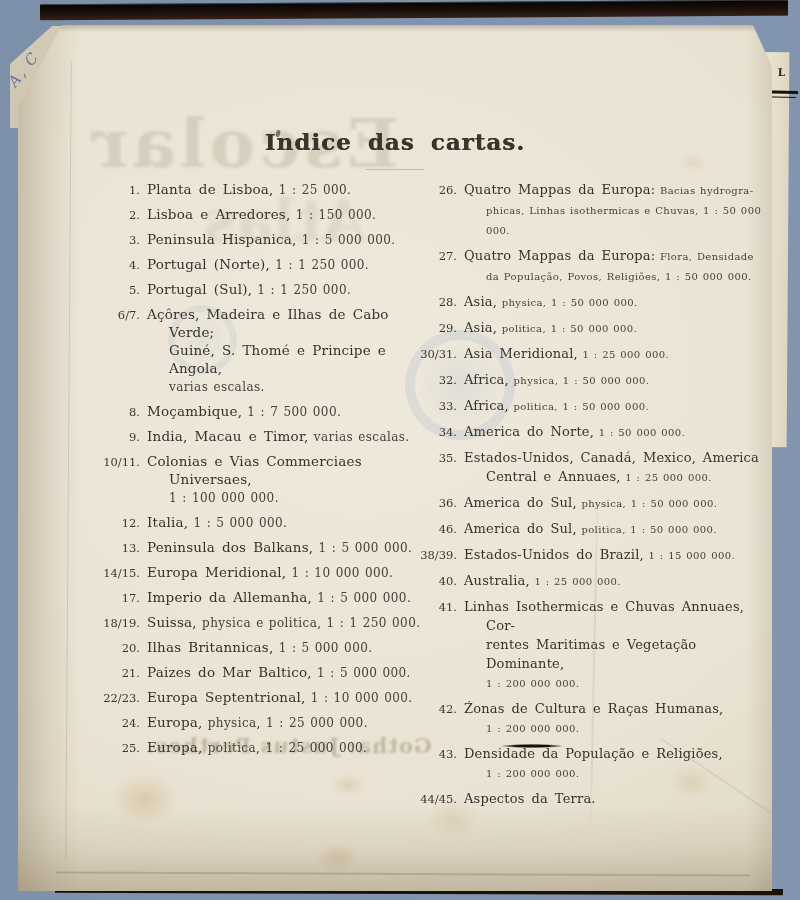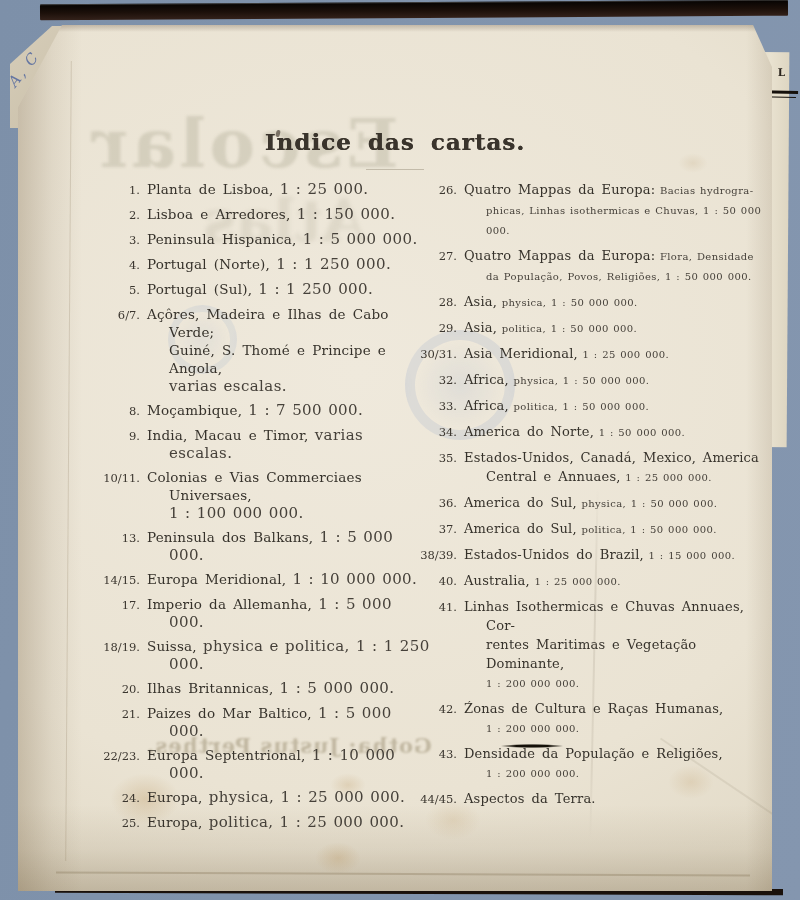--- a/index.html
+++ b/index.html
@@ -114,21 +114,21 @@
   .col.right{ left:401px; width:345px;}
   .entry{ display:flex; align-items:flex-start; margin-bottom:6px;}
   .num{
     flex:0 0 40px; text-align:right; padding-right:7px; padding-top:1px;
     font-size:11.5px; color:#3b362f; line-height:18px; white-space:nowrap;
   }
   .col.right .num{ flex-basis:38px;}
   .txt{ flex:1; line-height:18px; padding-left:22px; text-indent:-22px;}
   .t{ font-weight:normal; font-size:13.5px; letter-spacing:0.2px; word-spacing:2.5px; color:#36322b;}
   .col.right .t{ font-size:13px;}
-  .s{ font-size:15px; letter-spacing:0.4px; color:#46413a; word-spacing:1px;}
+  .s{ font-size:12px; letter-spacing:0.4px; color:#46413a; word-spacing:1px;}
   .col.right .s{ font-size:10px;}
 </style>
 </head>
 <body>
 
 <div class="stage">
 
   <div class="cover-top"></div>
   <div class="cover-bottom"></div>
 
@@ -199,20 +199,24 @@
         </div>
         <div class="entry">
           <span class="num">9.</span>
           <span class="txt"><span class="t">India, Macau e Timor,</span><span class="s"> varias escalas.</span></span>
         </div>
         <div class="entry">
           <span class="num">10/11.</span>
           <span class="txt"><span class="t">Colonias e Vias Commerciaes Universaes,</span><br><span class="s">1 : 100 000 000.</span></span>
         </div>
         <div class="entry">
+          <span class="num">12.</span>
+          <span class="txt"><span class="t">Italia,</span><span class="s"> 1 : 5 000 000.</span></span>
+        </div>
+        <div class="entry">
           <span class="num">13.</span>
           <span class="txt"><span class="t">Peninsula dos Balkans,</span><span class="s"> 1 : 5 000 000.</span></span>
         </div>
         <div class="entry">
           <span class="num">14/15.</span>
           <span class="txt"><span class="t">Europa Meridional,</span><span class="s"> 1 : 10 000 000.</span></span>
         </div>
         <div class="entry">
           <span class="num">17.</span>
           <span class="txt"><span class="t">Imperio da Allemanha,</span><span class="s"> 1 : 5 000 000.</span></span>
@@ -277,21 +281,21 @@
         </div>
         <div class="entry">
           <span class="num">35.</span>
           <span class="txt"><span class="t">Estados-Unidos, Canadá, Mexico, America</span><br><span class="t">Central e Annuaes,</span><span class="s"> 1 : 25 000 000.</span></span>
         </div>
         <div class="entry">
           <span class="num">36.</span>
           <span class="txt"><span class="t">America do Sul,</span><span class="s"> physica, 1 : 50 000 000.</span></span>
         </div>
         <div class="entry">
-          <span class="num">37.</span>
+          <span class="num">46.</span>
           <span class="txt"><span class="t">America do Sul,</span><span class="s"> politica, 1 : 50 000 000.</span></span>
         </div>
         <div class="entry">
           <span class="num">38/39.</span>
           <span class="txt"><span class="t">Estados-Unidos do Brazil,</span><span class="s"> 1 : 15 000 000.</span></span>
         </div>
         <div class="entry">
           <span class="num">40.</span>
           <span class="txt"><span class="t">Australia,</span><span class="s"> 1 : 25 000 000.</span></span>
         </div>

